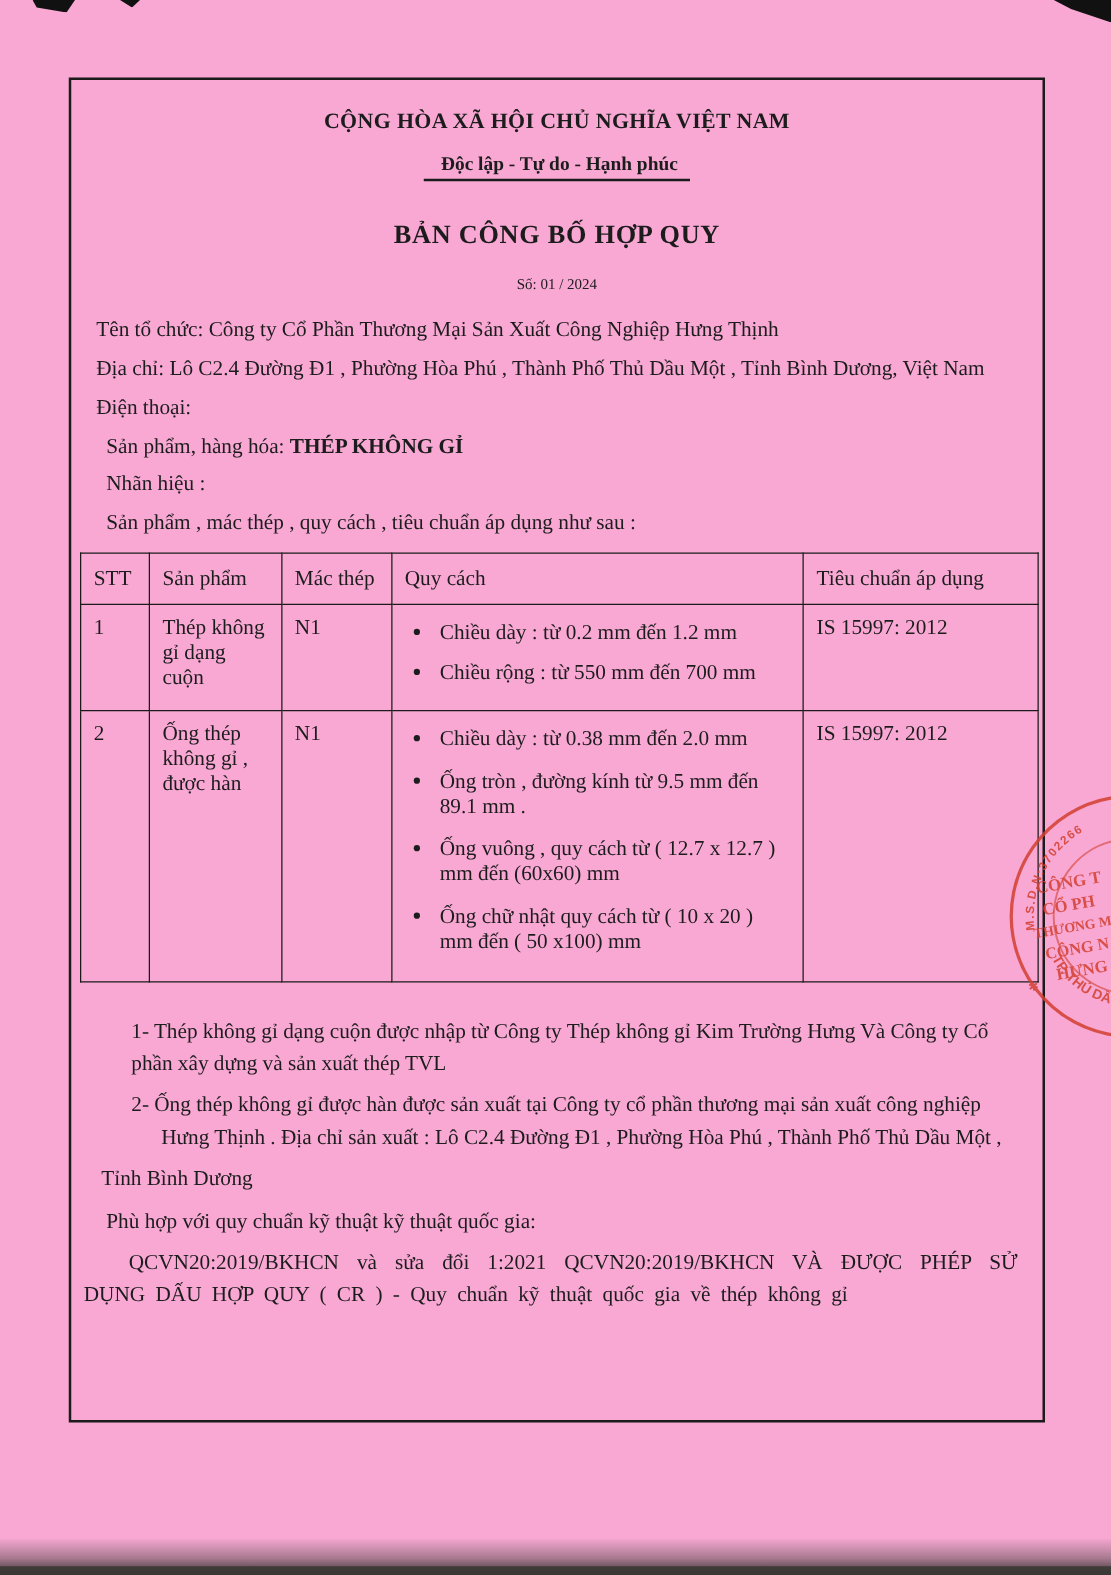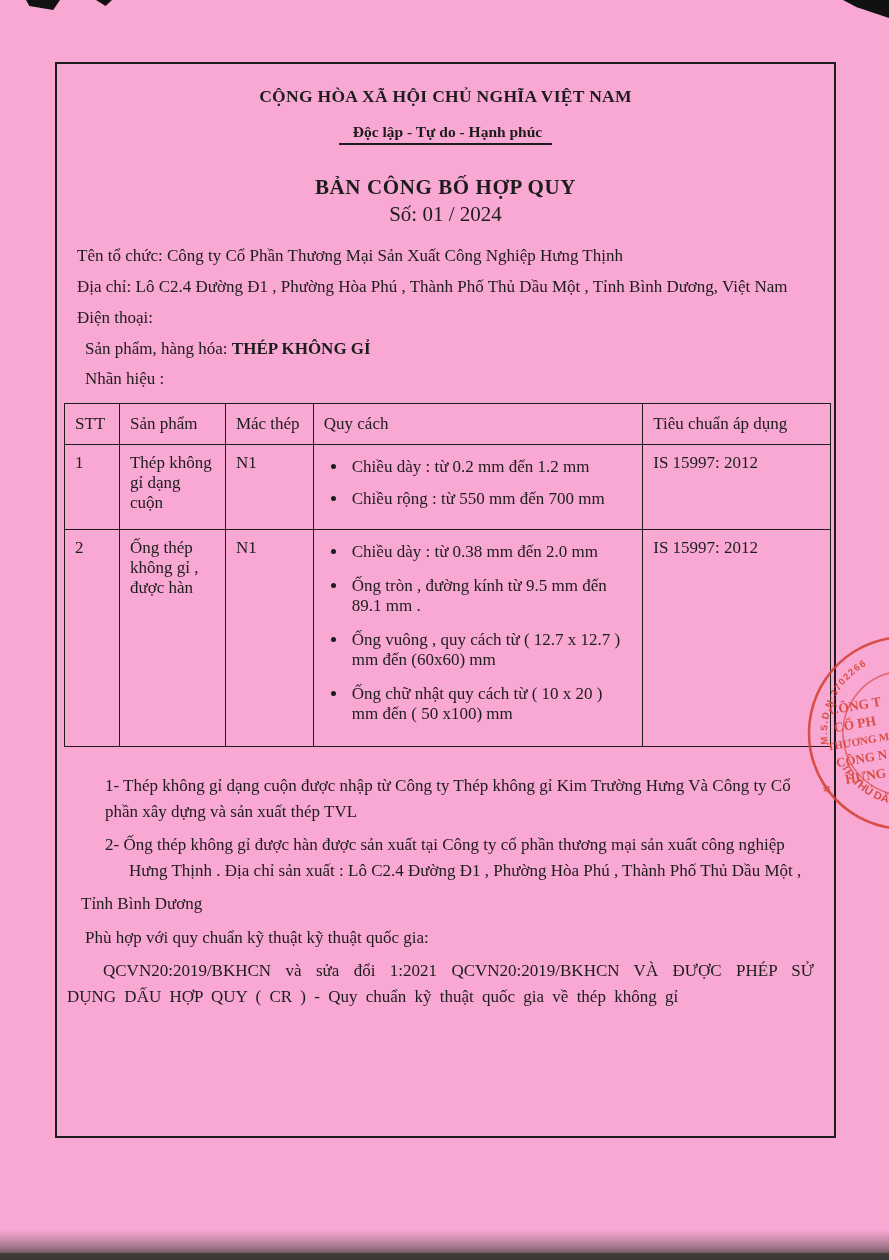--- a/index.html
+++ b/index.html
@@ -27,21 +27,21 @@
     width:781px; height:1076px;
     border:2px solid #1b1b1b;
     box-sizing:border-box;
     padding:22px 20px 0 20px;
   }
   .center { text-align:center; }
   .nat-title { font-weight:bold; font-size:17.5px; letter-spacing:.3px; }
   .motto { display:inline-block; font-weight:bold; font-size:15.5px; margin-top:16px;
            border-bottom:2px solid #1b1b1b; padding:0 10px 2px 14px; }
   .doc-title { font-weight:bold; font-size:21px; letter-spacing:.6px; margin-top:30px; }
-  .doc-number { font-size:21px; margin-top:2px; }
+  .doc-number { font-size:12px; margin-top:20px; }
 
   .info { font-size:17px; line-height:1.58; margin-top:16px; }
   .info p { margin:4px 0; }
   .indent-sm { margin-left:8px !important; }
   .bold { font-weight:bold; }
 
   table.doc-table {
     width:767px; margin:10px 0 0 -13px;
     border-collapse:collapse;
     font-size:17px;
@@ -92,20 +92,21 @@
       <div class="doc-title">BẢN CÔNG BỐ HỢP QUY</div>
       <div class="doc-number">Số: 01 / 2024</div>
     </div>
 
     <div class="info">
       <p>Tên tổ chức: Công ty Cổ Phần Thương Mại Sản Xuất Công Nghiệp Hưng Thịnh</p>
       <p>Địa chỉ: Lô C2.4 Đường Đ1 , Phường Hòa Phú , Thành Phố Thủ Dầu Một , Tỉnh Bình Dương, Việt Nam</p>
       <p>Điện thoại:</p>
       <p class="indent-sm"><span>Sản phẩm, hàng hóa: </span><span class="bold">THÉP KHÔNG GỈ</span></p>
       <p class="indent-sm">Nhãn hiệu :</p>
+      <p class="indent-sm">Sản phẩm , mác thép , quy cách , tiêu chuẩn áp dụng như sau :</p>
     </div>
 
     <table class="doc-table">
       <colgroup>
         <col style="width:55px">
           <col style="width:106px">
           <col style="width:88px">
           <col style="width:330px">
           <col style="width:188px">
       </colgroup>

